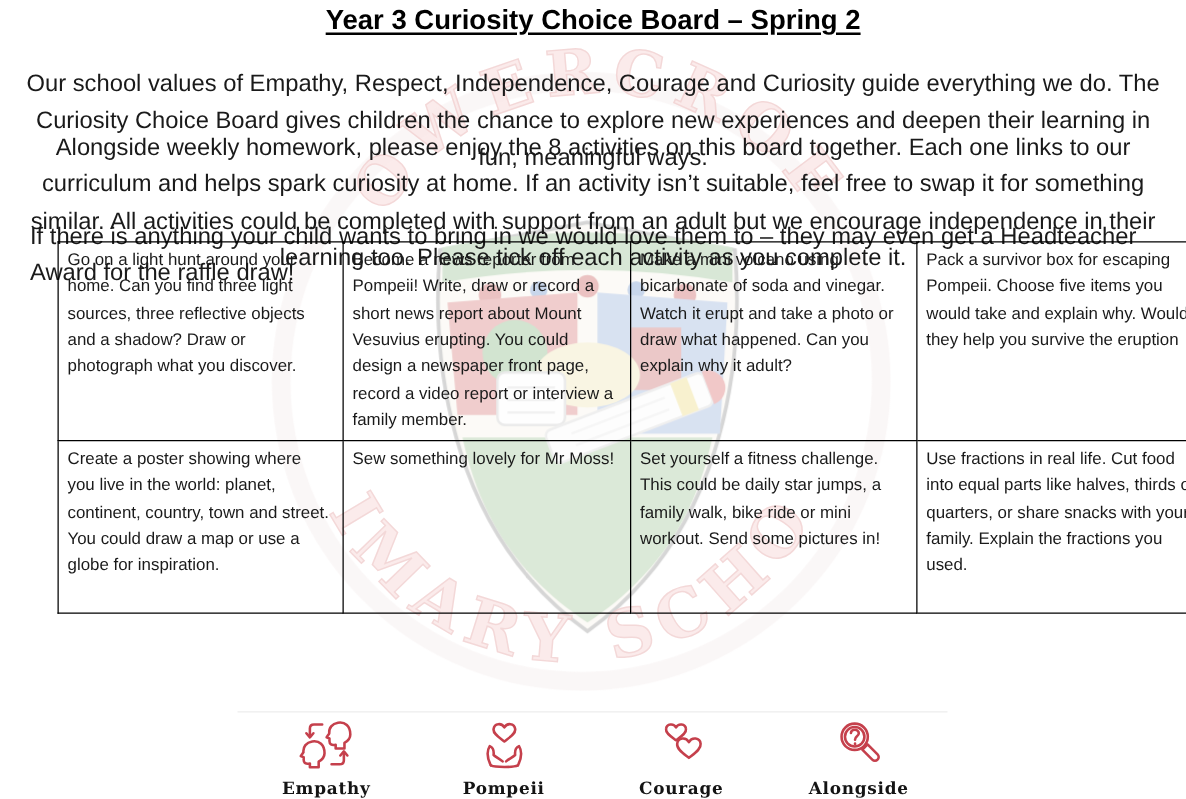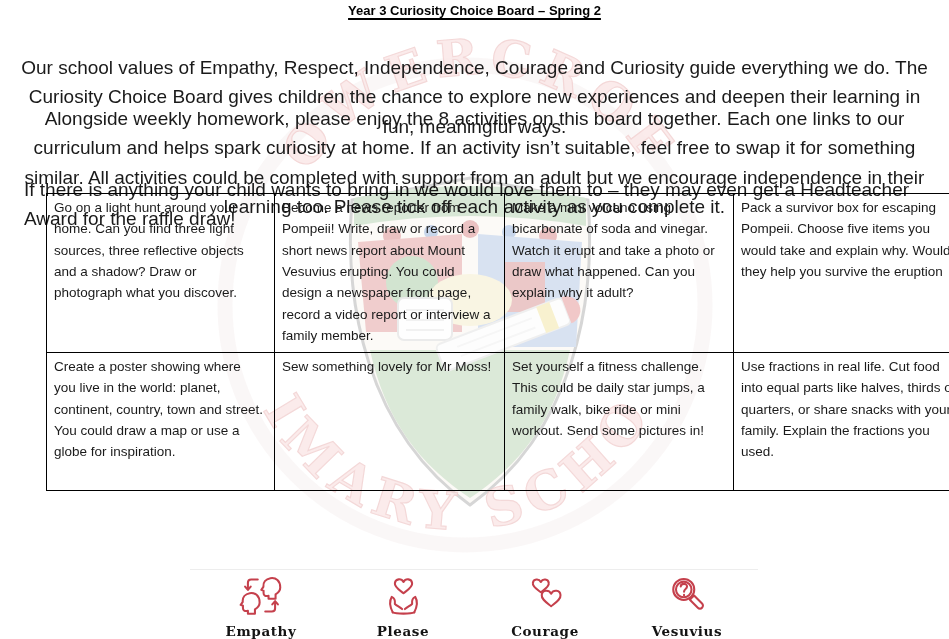--- a/index.html
+++ b/index.html
@@ -4,21 +4,21 @@
 <style>
   html,body{margin:0;padding:0;}
   body{
     width:949px;height:639px;position:relative;overflow:hidden;background:#ffffff;
     font-family:"Liberation Sans",sans-serif;color:#1c1c1c;
   }
   .watermark{position:absolute;inset:0;z-index:0;pointer-events:none;}
   .content{position:absolute;inset:0;z-index:1;}
   .doc-title{
     position:absolute;top:3px;left:0;width:100%;text-align:center;
-    font-size:13px;font-weight:bold;color:#000;
+    font-size:22px;font-weight:bold;color:#000;
     text-decoration:underline;text-decoration-thickness:2px;text-underline-offset:3px;
   }
   .para{font-size:19px;line-height:1.55;color:#1a1a1a;}
   .p1{position:absolute;top:34px;left:14px;right:14px;text-align:center;}
   .p2{position:absolute;top:85px;left:5px;right:5px;text-align:center;}
   .p3{position:absolute;top:156px;left:24px;right:8px;text-align:left;}
   .board{
     position:absolute;top:193px;left:8px;width:923px;
     border-collapse:collapse;table-layout:fixed;background:transparent;margin-left:38px;
   }
@@ -137,36 +137,36 @@
       <div class="value-label">Empathy</div>
     </div>
 
     <div class="value-item">
       <svg class="value-icon" viewBox="0 0 48 48">
         <path d="M24 9.5 C21.8 5.5 15.5 5.8 14.8 10.8 C14.2 15 19.5 18 24 21.5 C28.5 18 33.8 15 33.2 10.8 C32.5 5.8 26.2 5.5 24 9.5 Z"></path>
         <path d="M12.5 42 C9.5 36 9 29.5 11.5 25.5 C14 26.5 15.2 29.5 14.8 33 C17 35 20 36.3 22.5 38.5"></path>
         <path d="M35.5 42 C38.5 36 39 29.5 36.5 25.5 C34 26.5 32.8 29.5 33.2 33 C31 35 28 36.3 25.5 38.5"></path>
         <path d="M12.5 42 C16 43.8 32 43.8 35.5 42"></path>
       </svg>
-      <div class="value-label">Please</div>
+      <div class="value-label">Pompeii</div>
     </div>
 
 
     <div class="value-item">
       <svg class="value-icon" viewBox="0 0 48 48">
         <path d="M19 9.5 C17 5.8 11 6.2 10.5 10.8 C10 14.6 15 17.5 19 20.5 C23 17.5 28 14.6 27.5 10.8 C27 6.2 21 5.8 19 9.5 Z"></path>
         <path d="M30 22 C27.5 17.5 20.5 18 20 23.5 C19.5 28 25 31.5 30 35.5 C35 31.5 40.5 28 40 23.5 C39.5 18 32.5 17.5 30 22 Z"></path>
       </svg>
       <div class="value-label">Courage</div>
     </div>
 
     <div class="value-item">
       <svg class="value-icon" viewBox="0 0 48 48">
         <circle cx="20" cy="17.5" r="11.2"></circle>
         <circle cx="20" cy="17.5" r="8.3" stroke-width="1.8"></circle>
         <path d="M16.8 14.3 C16.8 10.8 23.5 10.5 23.5 14.5 C23.5 17.3 20.3 17 20.3 20 M20.3 23.2 V 23.9" stroke-width="2.4"></path>
         <path d="M28.5 26.5 L31 24 L39.5 32.5 C40.8 33.8 40.8 35.8 39.5 37 C38.3 38.3 36.3 38.3 35 37 L26.5 28.5 Z" stroke-width="1.8"></path>
       </svg>
-      <div class="value-label">Vesuvius</div>
+      <div class="value-label">Alongside</div>
     </div>
 
   </div>
 </div>
 
 </body></html>

